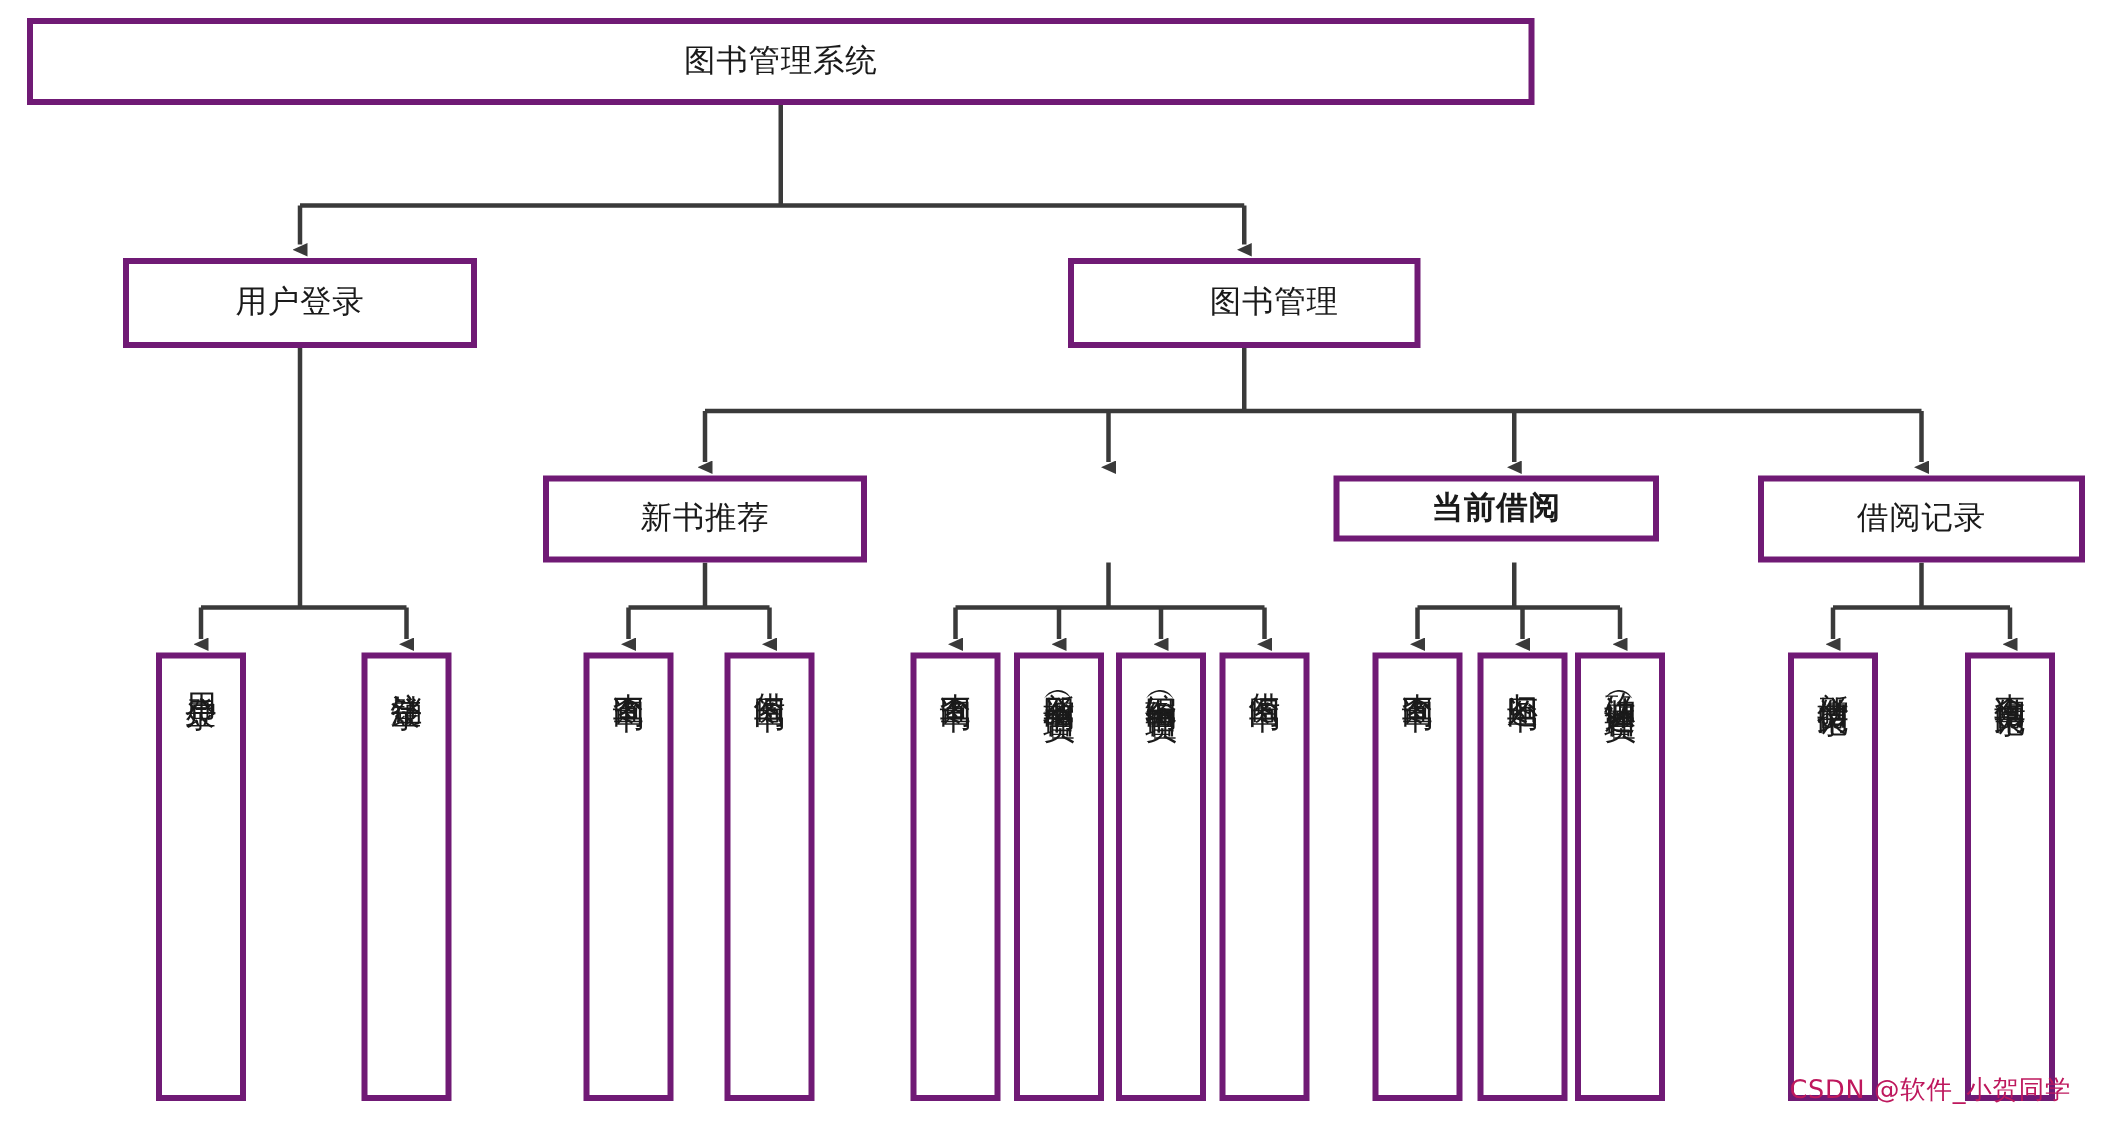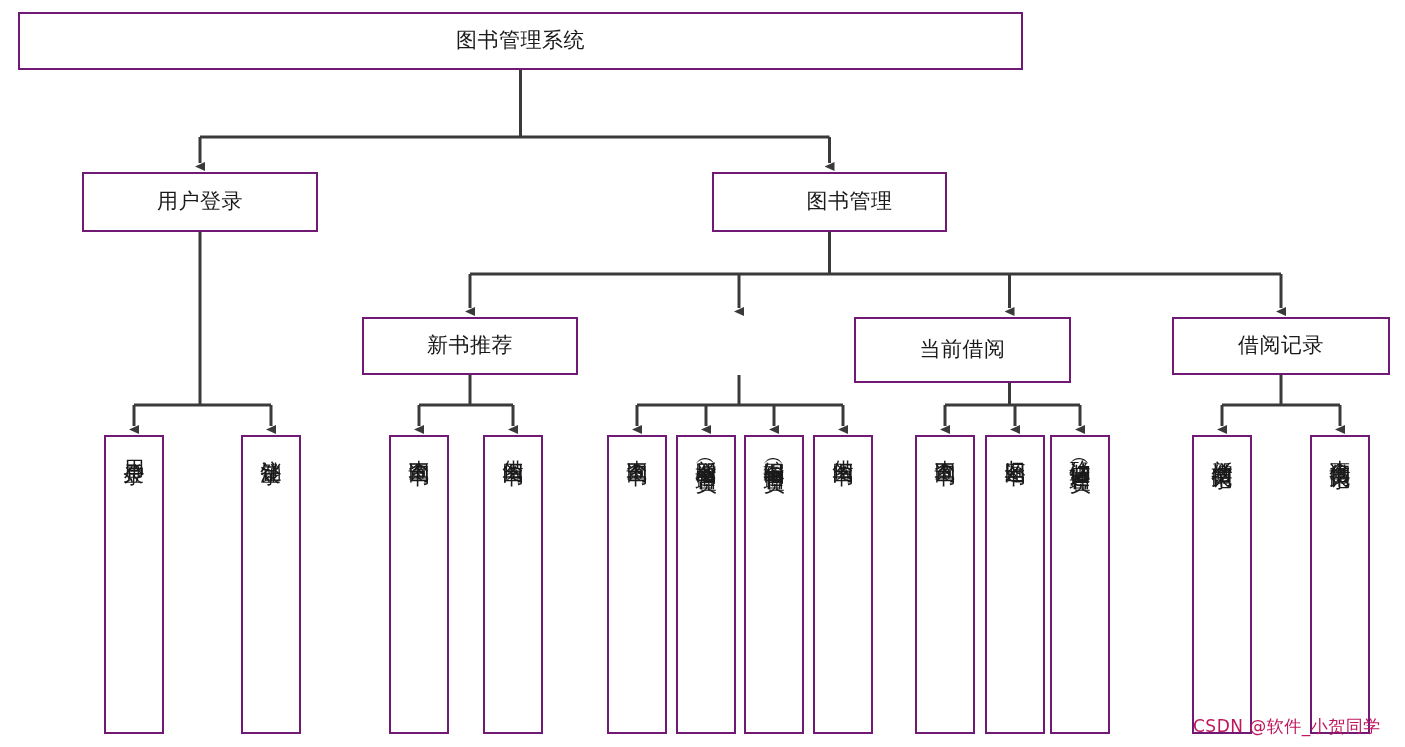--- a/index.html
+++ b/index.html
@@ -23,21 +23,21 @@
     left: 0;
     top: 0;
     width: 1405px;
     height: 747px;
     pointer-events: none;
   }
   .node {
     position: absolute;
     box-sizing: border-box;
     background: #ffffff;
-    border: 2px solid #701a75;
+    border: 4px solid #701a75;
     display: flex;
     align-items: center;
     justify-content: center;
     color: #1a1a1a;
   }
   .node .label {
     text-align: center;
     line-height: 1.12;
     letter-spacing: 0.5px;
   }
@@ -125,21 +125,21 @@
 
   <div class="node horiz" style="left: 712px; top: 172px; width: 235px; height: 60px; padding-left: 40px;">
     <span class="label">图书管理</span>
   </div>
 
   <div class="node horiz" style="left: 362px; top: 317px; width: 216px; height: 58px; justify-content: center;">
     <span class="label">新书推荐</span>
   </div>
 
 
-  <div class="node horiz" style="left: 854px; top: 317px; width: 217px; height: 66px;">
+  <div class="node horiz" style="left: 889px; top: 317px; width: 217px; height: 44px; font-weight: bold;">
     <span class="label">当前借阅</span>
   </div>
 
   <div class="node horiz" style="left: 1172px; top: 317px; width: 218px; height: 58px;">
     <span class="label">借阅记录</span>
   </div>
 
   <div class="node vert" style="left: 104px; top: 435px; width: 60px; height: 299px;">
     <span class="label">用户登录</span>
   </div>

